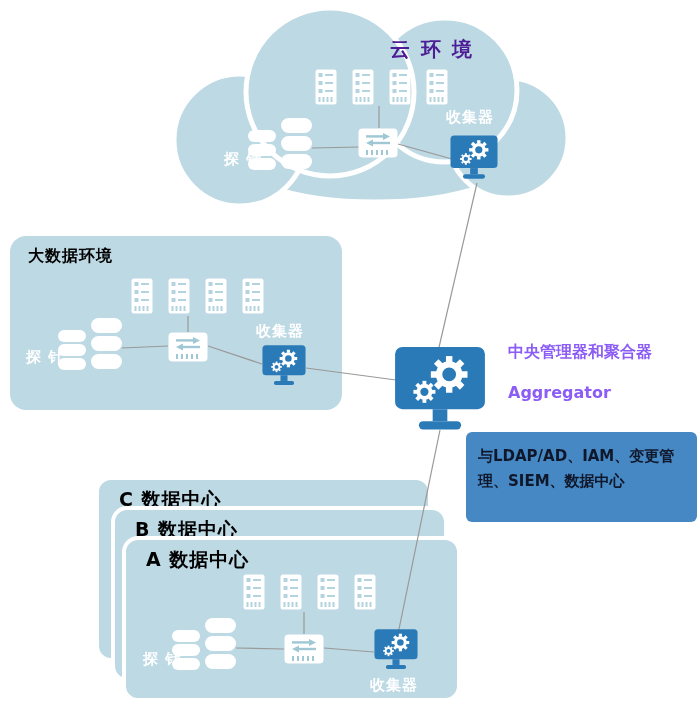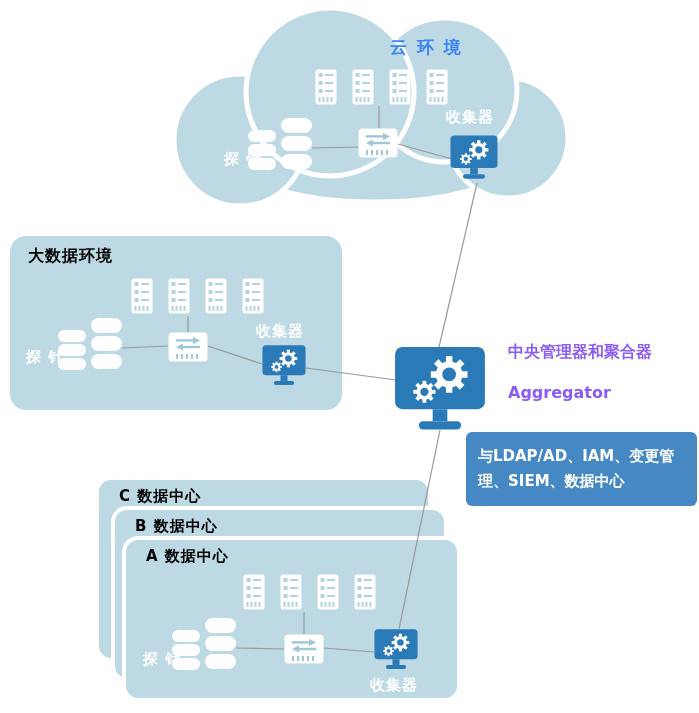--- a/index.html
+++ b/index.html
@@ -16,33 +16,33 @@
   .box { position:absolute; background:#bdd9e3; border-radius:16px; }
   .dc  { border:4px solid #ffffff; }
   .box-title { position:absolute; font-weight:bold; color:#000000; }
 
   #bigdata-box { left:10px; top:236px; width:332px; height:174px; }
   #bigdata-box .box-title { left:18px; top:10px; font-size:16px; letter-spacing:1px; }
 
   #dc-c { left:95px;  top:476px; width:337px; height:186px; }
   #dc-b { left:111px; top:506px; width:337px; height:176px; }
   #dc-a { left:122px; top:536px; width:339px; height:166px; }
-  .dc .box-title { left:20px; top:7px; font-size:15px; letter-spacing:1px; }
+  .dc .box-title { left:20px; top:7px; font-size:19px; letter-spacing:1px; }
 
   #cloud-shape-svg { position:absolute; left:160px; top:0; }
 
   .abs { position:absolute; }
   .white-label { position:absolute; color:#ffffff; font-weight:bold; font-size:15px; letter-spacing:1px; white-space:pre;text-align:right; }
-  #cloud-title { position:absolute; left:390px; top:36px; color:#3b82f6; font-weight:bold; font-size:17px; letter-spacing:2px; white-space:pre; }
+  #cloud-title { position:absolute; left:390px; top:36px; color:#4c1d95; font-weight:bold; font-size:20px; letter-spacing:2px; white-space:pre; }
 
   .central-label { position:absolute; left:508px; color:#8b5cf6; font-weight:bold; font-size:16px; white-space:nowrap; }
 
   #integration-box {
-    position:absolute; left:466px; top:432px; width:231px; height:74px;
-    background:#4688c4; border-radius:6px; color:#ffffff;
+    position:absolute; left:466px; top:432px; width:231px; height:90px;
+    background:#4688c4; border-radius:6px; color:#0f172a;
     font-weight:bold; font-size:15px; line-height:25px; padding:12px 12px;
   }
   #integration-box div { white-space:nowrap; }
 </style>
 </head>
 <body>
 
 <svg width="0" height="0" style="position:absolute" aria-hidden="true">
   <defs>
     <symbol id="sym-server" viewBox="0 0 22 36">

